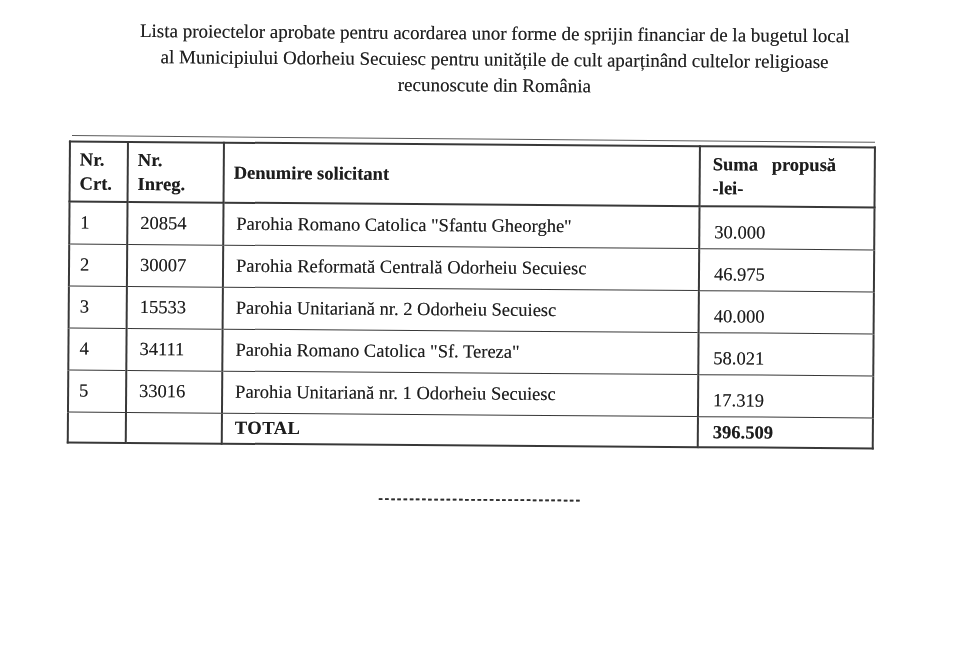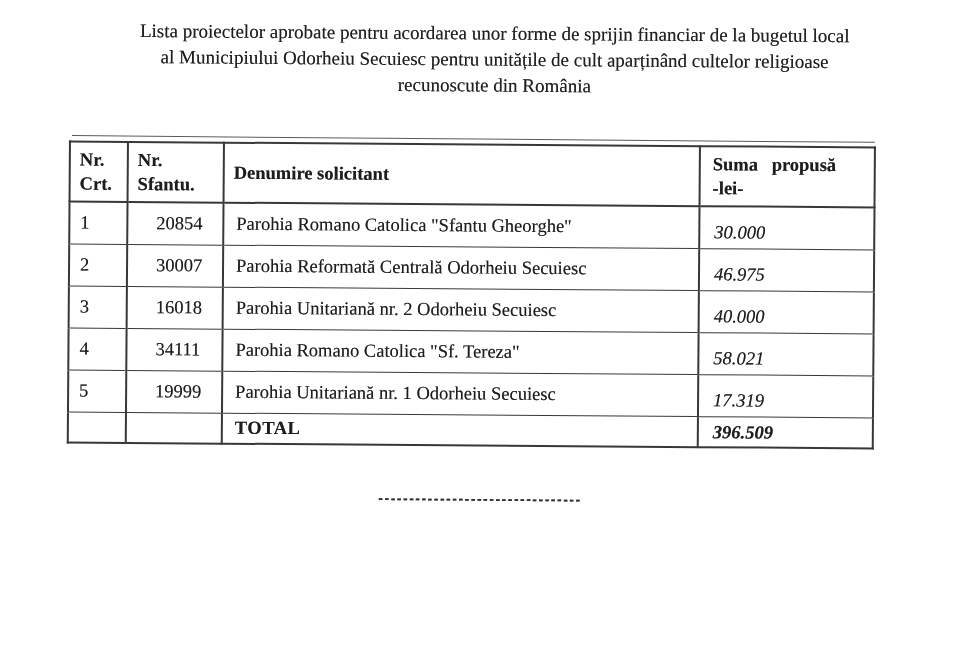--- a/index.html
+++ b/index.html
@@ -79,24 +79,24 @@
     height: 54px;
     padding: 2px 4px 2px 9px;
   }
   th.h-suma { word-spacing: 9px; padding-left: 12px; }
   th.h-suma .lei-line { word-spacing: 0; }
 
   tr.data-row { height: 42px; }
   tr.total-row { height: 31px; }
 
   td.c-nr     { padding-left: 10px; }
-  td.c-inreg  { padding-left: 28px; }
+  td.c-inreg  { padding-left: 12px; }
   td.c-denum  { padding-left: 12px; }
   td.c-suma   { padding-left: 14px; }
-  td.c-suma .amt { position: relative; top: 5px; display: inline-block; font-style: italic; }
+  td.c-suma .amt { position: relative; top: 5px; display: inline-block; }
   tr.total-row td.c-denum { font-weight: bold; letter-spacing: 0.5px; }
   tr.total-row td.c-suma  { font-weight: bold; }
   tr.total-row td.c-suma .amt { top: 1px; }
 
   .dashed-sep {
     position: absolute;
     top: 487px;
     left: 382px;
     width: 250px;
     font-family: "Liberation Sans", sans-serif;
@@ -128,21 +128,21 @@
           <col style="width:175px">
         </colgroup>
         <thead>
           <tr>
             <th class="h-cell">
               <div>Nr.</div>
               <div>Crt.</div>
             </th>
             <th class="h-cell">
               <div>Nr.</div>
-              <div>Sfantu.</div>
+              <div>Inreg.</div>
             </th>
             <th class="h-cell">
               <span>Denumire solicitant</span>
             </th>
             <th class="h-cell h-suma">
               <div>Suma propusă</div>
               <div class="lei-line">-lei-</div>
             </th>
           </tr>
         </thead>
@@ -154,33 +154,33 @@
             <td class="c-suma"><span class="amt">30.000</span></td>
           </tr>
           <tr class="data-row">
             <td class="c-nr">2</td>
             <td class="c-inreg">30007</td>
             <td class="c-denum">Parohia Reformată Centrală Odorheiu Secuiesc</td>
             <td class="c-suma"><span class="amt">46.975</span></td>
           </tr>
           <tr class="data-row">
             <td class="c-nr">3</td>
-            <td class="c-inreg">16018</td>
+            <td class="c-inreg">15533</td>
             <td class="c-denum">Parohia Unitariană nr. 2 Odorheiu Secuiesc</td>
             <td class="c-suma"><span class="amt">40.000</span></td>
           </tr>
           <tr class="data-row">
             <td class="c-nr">4</td>
             <td class="c-inreg">34111</td>
             <td class="c-denum">Parohia Romano Catolica "Sf. Tereza"</td>
             <td class="c-suma"><span class="amt">58.021</span></td>
           </tr>
           <tr class="data-row">
             <td class="c-nr">5</td>
-            <td class="c-inreg">19999</td>
+            <td class="c-inreg">33016</td>
             <td class="c-denum">Parohia Unitariană nr. 1 Odorheiu Secuiesc</td>
             <td class="c-suma"><span class="amt">17.319</span></td>
           </tr>
           <tr class="total-row">
             <td class="c-nr"></td>
             <td class="c-inreg"></td>
             <td class="c-denum">TOTAL</td>
             <td class="c-suma"><span class="amt">396.509</span></td>
           </tr>
         </tbody>

